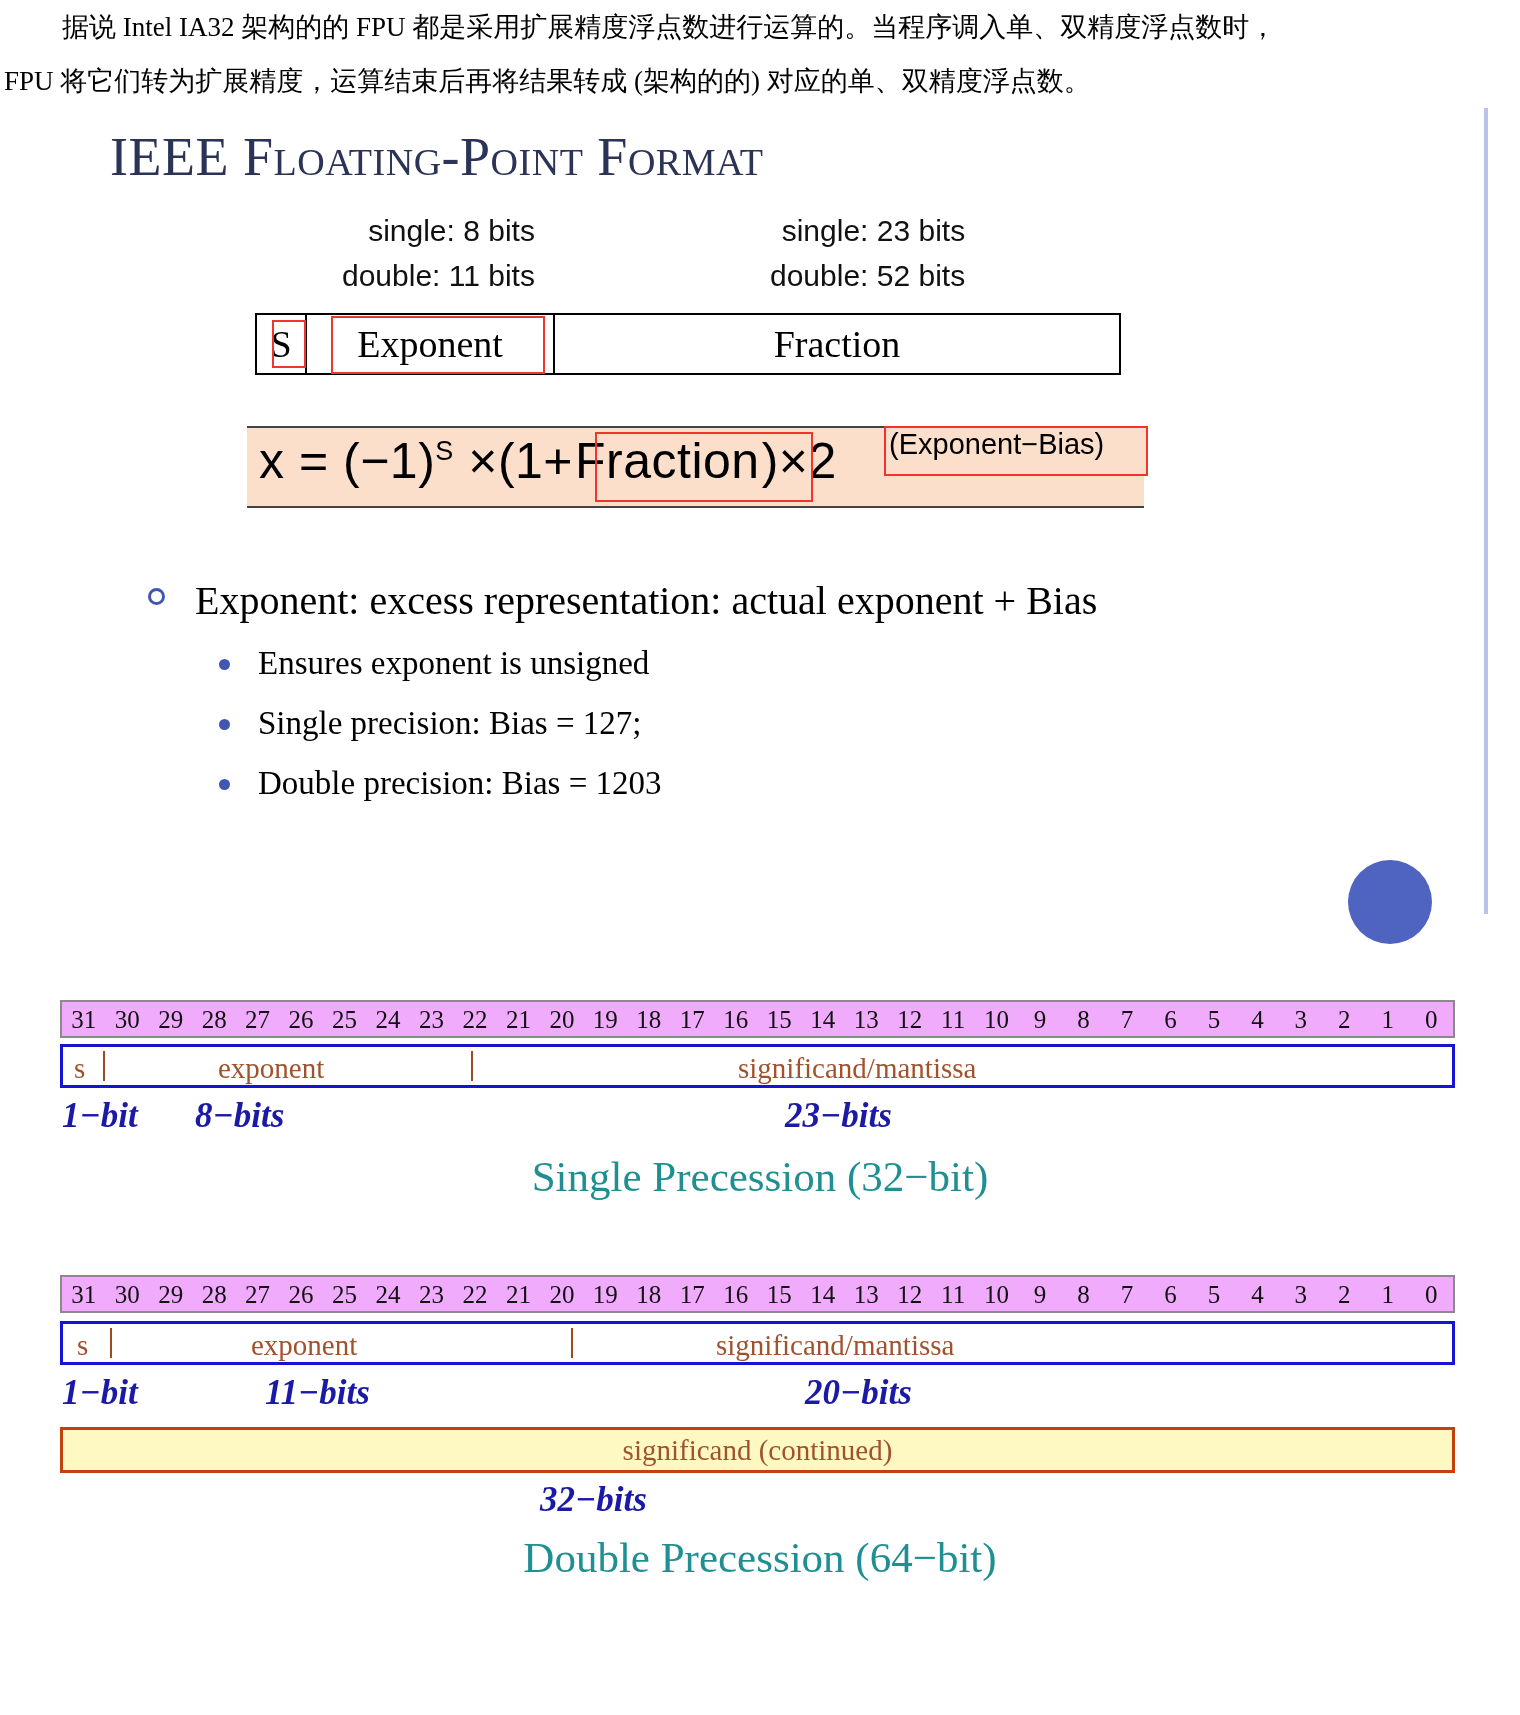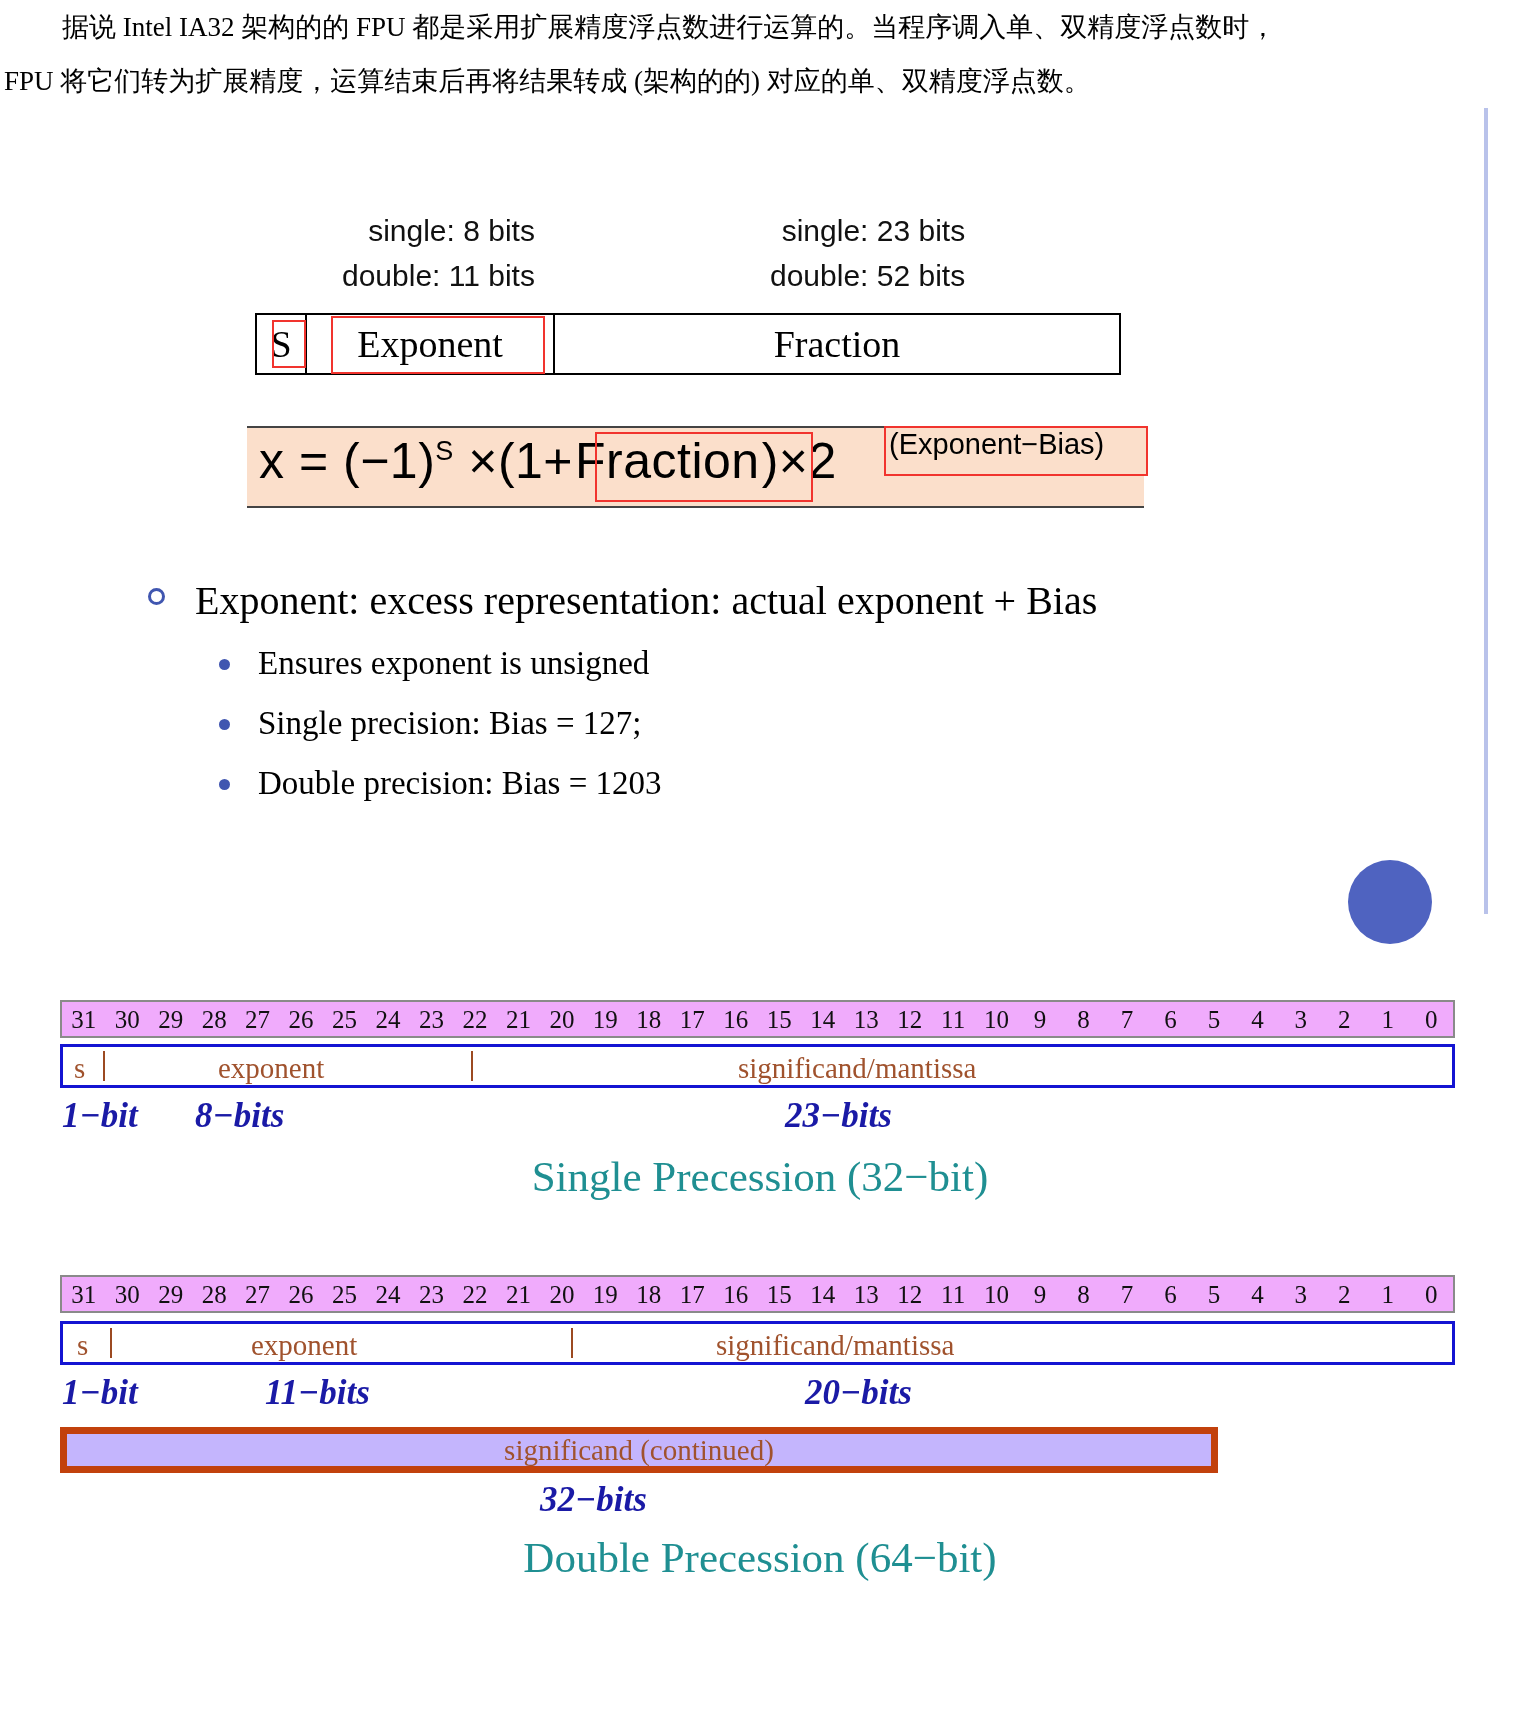--- a/index.html
+++ b/index.html
@@ -199,42 +199,43 @@
     font-size:35px;color:#1a1aa6;white-space:nowrap;
   }
 
   .caption{
     position:absolute;left:0;width:1520px;text-align:center;
     font-family:"Liberation Serif", serif;
     font-size:43px;color:#1f8f92;
   }
 
   .controw{
-    position:absolute;left:60px;width:1158px;height:46px;
-    border:7px solid #c2410c;box-sizing:border-box;background:#c4b5fd;
+    position:absolute;left:60px;width:1395px;height:46px;
+    border:3px solid #c2410c;box-sizing:border-box;background:#fef9c3;
     display:flex;align-items:center;justify-content:center;
   }
   .controw .clabel{
     font-family:"Liberation Serif", serif;
     font-size:29px;color:#a0522d;
   }
 </style>
 </head>
 <body>
 
 <div class="cn-para">
   <div class="cn-line l1">据说 Intel IA32 架构的的 FPU 都是采用扩展精度浮点数进行运算的。当程序调入单、双精度浮点数时，</div>
   <div class="cn-line l2">FPU 将它们转为扩展精度，运算结束后再将结果转成 (架构的的) 对应的单、双精度浮点数。</div>
 </div>
 
 <div class="slide">
 
   <div class="slide-accent-line"></div>
   <div class="slide-accent-dot"></div>
 
+  <div class="slide-title">IEEE Floating-Point Format</div>
 
   <div class="legend">
     <div class="legend-col exp">
       <div>single: 8 bits</div>
       <div>double: 11 bits</div>
     </div>
     <div class="legend-col frac">
       <div>single: 23 bits</div>
       <div>double: 52 bits</div>
     </div>

